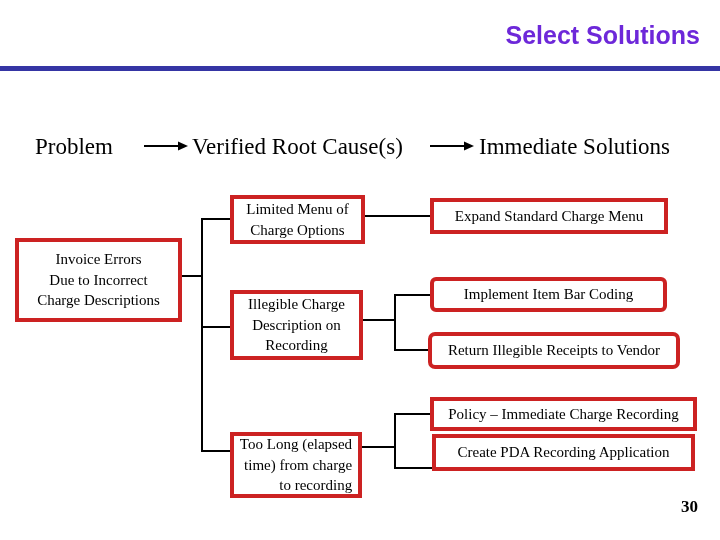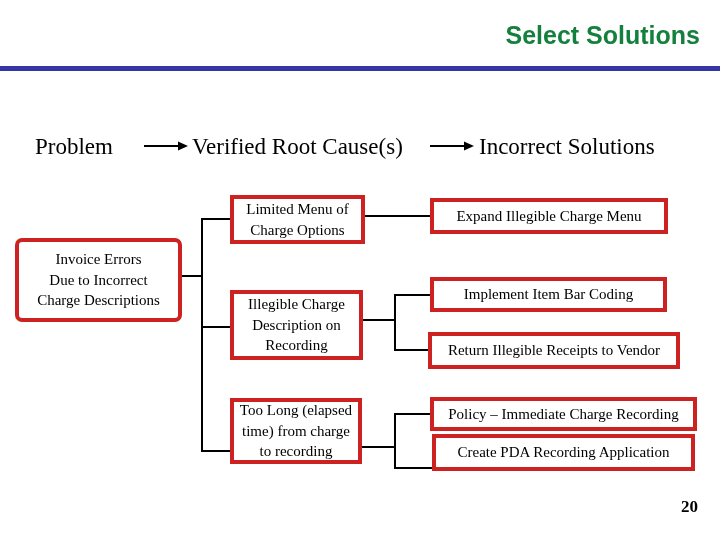--- a/index.html
+++ b/index.html
@@ -3,21 +3,21 @@
 <meta charset="utf-8">
 <style>
   html,body{margin:0;padding:0;background:#888;}
   .slide{
     position:relative; width:720px; height:540px; background:#ffffff;
     overflow:hidden; font-family:"Liberation Serif", serif; color:#000;
   }
   .title{
     position:absolute; top:21px; right:20px;
     font-family:"Liberation Sans", sans-serif; font-weight:bold;
-    font-size:25px; color:#15803d; letter-spacing:0px;
+    font-size:25px; color:#6d28d9; letter-spacing:0px;
   }
   .rule{
     position:absolute; top:66px; left:0; width:720px; height:5px;
     background:#3535a4;
   }
   .hdr{
     position:absolute; top:134px; font-size:23px; white-space:nowrap;
   }
   .hdr-problem{left:35px;}
   .hdr-cause{left:192px;}
@@ -25,27 +25,27 @@
   .arrow{position:absolute; top:140px;}
   .arrow1{left:144px;}
   .arrow2{left:430px;}
   .box{
     position:absolute; box-sizing:border-box;
     border:4px solid #cc2222; background:#fff;
     display:flex; align-items:center; justify-content:center;
     text-align:center; font-size:15px; line-height:1.38;
     white-space:pre-line; padding:2px 2px;
   }
-  .b-problem{left:15px;  top:238px; width:167px; height:84px;border-radius:7px;}
+  .b-problem{left:15px;  top:238px; width:167px; height:84px;}
   .b-rc1   {left:230px; top:195px; width:135px; height:49px;}
   .b-rc2   {left:230px; top:290px; width:133px; height:70px;}
-  .b-rc3   {left:230px; top:398px; width:132px; height:66px;}
+  .b-rc3   {left:230px; top:432px; width:132px; height:66px;text-align:right;}
   .b-sol1  {left:430px; top:198px; width:238px; height:36px;}
-  .b-sol2  {left:430px; top:277px; width:237px; height:35px;}
-  .b-sol3  {left:428px; top:332px; width:252px; height:37px;}
+  .b-sol2  {left:430px; top:277px; width:237px; height:35px;border-radius:6px;}
+  .b-sol3  {left:428px; top:332px; width:252px; height:37px;border-radius:7px;}
   .b-sol4  {left:430px; top:397px; width:267px; height:34px;}
   .b-sol5  {left:432px; top:434px; width:263px; height:37px;}
   .line{position:absolute; background:#000;}
   
   .c-prob   {left:182px; top:275px; width:20px; height:2px;}
   .c-trunk  {left:201px; top:218px; width:2px;  height:234px;}
   .c-rc1    {left:203px; top:218px; width:27px; height:2px;}
   .c-rc2    {left:203px; top:326px; width:27px; height:2px;}
   .c-rc3    {left:203px; top:450px; width:27px; height:2px;}
   
@@ -76,21 +76,21 @@
   <div class="hdr hdr-problem">Problem</div>
   <svg class="arrow arrow1" width="44" height="12" viewBox="0 0 44 12">
     <line x1="0" y1="6" x2="35" y2="6" stroke="#000" stroke-width="2"></line>
     <polygon points="34,1.5 44,6 34,10.5" fill="#000"></polygon>
   </svg>
   <div class="hdr hdr-cause">Verified Root Cause(s)</div>
   <svg class="arrow arrow2" width="44" height="12" viewBox="0 0 44 12">
     <line x1="0" y1="6" x2="35" y2="6" stroke="#000" stroke-width="2"></line>
     <polygon points="34,1.5 44,6 34,10.5" fill="#000"></polygon>
   </svg>
-  <div class="hdr hdr-solutions">Incorrect Solutions</div>
+  <div class="hdr hdr-solutions">Immediate Solutions</div>
 
   <div class="line c-prob"></div>
   <div class="line c-trunk"></div>
   <div class="line c-rc1"></div>
   <div class="line c-rc2"></div>
   <div class="line c-rc3"></div>
   <div class="line c-rc1s1"></div>
   <div class="line c-rc2st"></div>
   <div class="line c-v23"></div>
   <div class="line c-s2"></div>
@@ -106,21 +106,21 @@
 
   <div class="box b-rc1">Limited Menu of
 Charge Options</div>
   <div class="box b-rc2">Illegible Charge
 Description on
 Recording</div>
   <div class="box b-rc3">Too Long (elapsed
 time) from charge
 to recording</div>
 
-  <div class="box b-sol1">Expand Illegible Charge Menu</div>
+  <div class="box b-sol1">Expand Standard Charge Menu</div>
   <div class="box b-sol2">Implement Item Bar Coding</div>
   <div class="box b-sol3">Return Illegible Receipts to Vendor</div>
   <div class="box b-sol4">Policy – Immediate Charge Recording</div>
   <div class="box b-sol5">Create PDA Recording Application</div>
 
-  <div class="pagenum">20</div>
+  <div class="pagenum">30</div>
 
 </div>
 
 </body></html>

